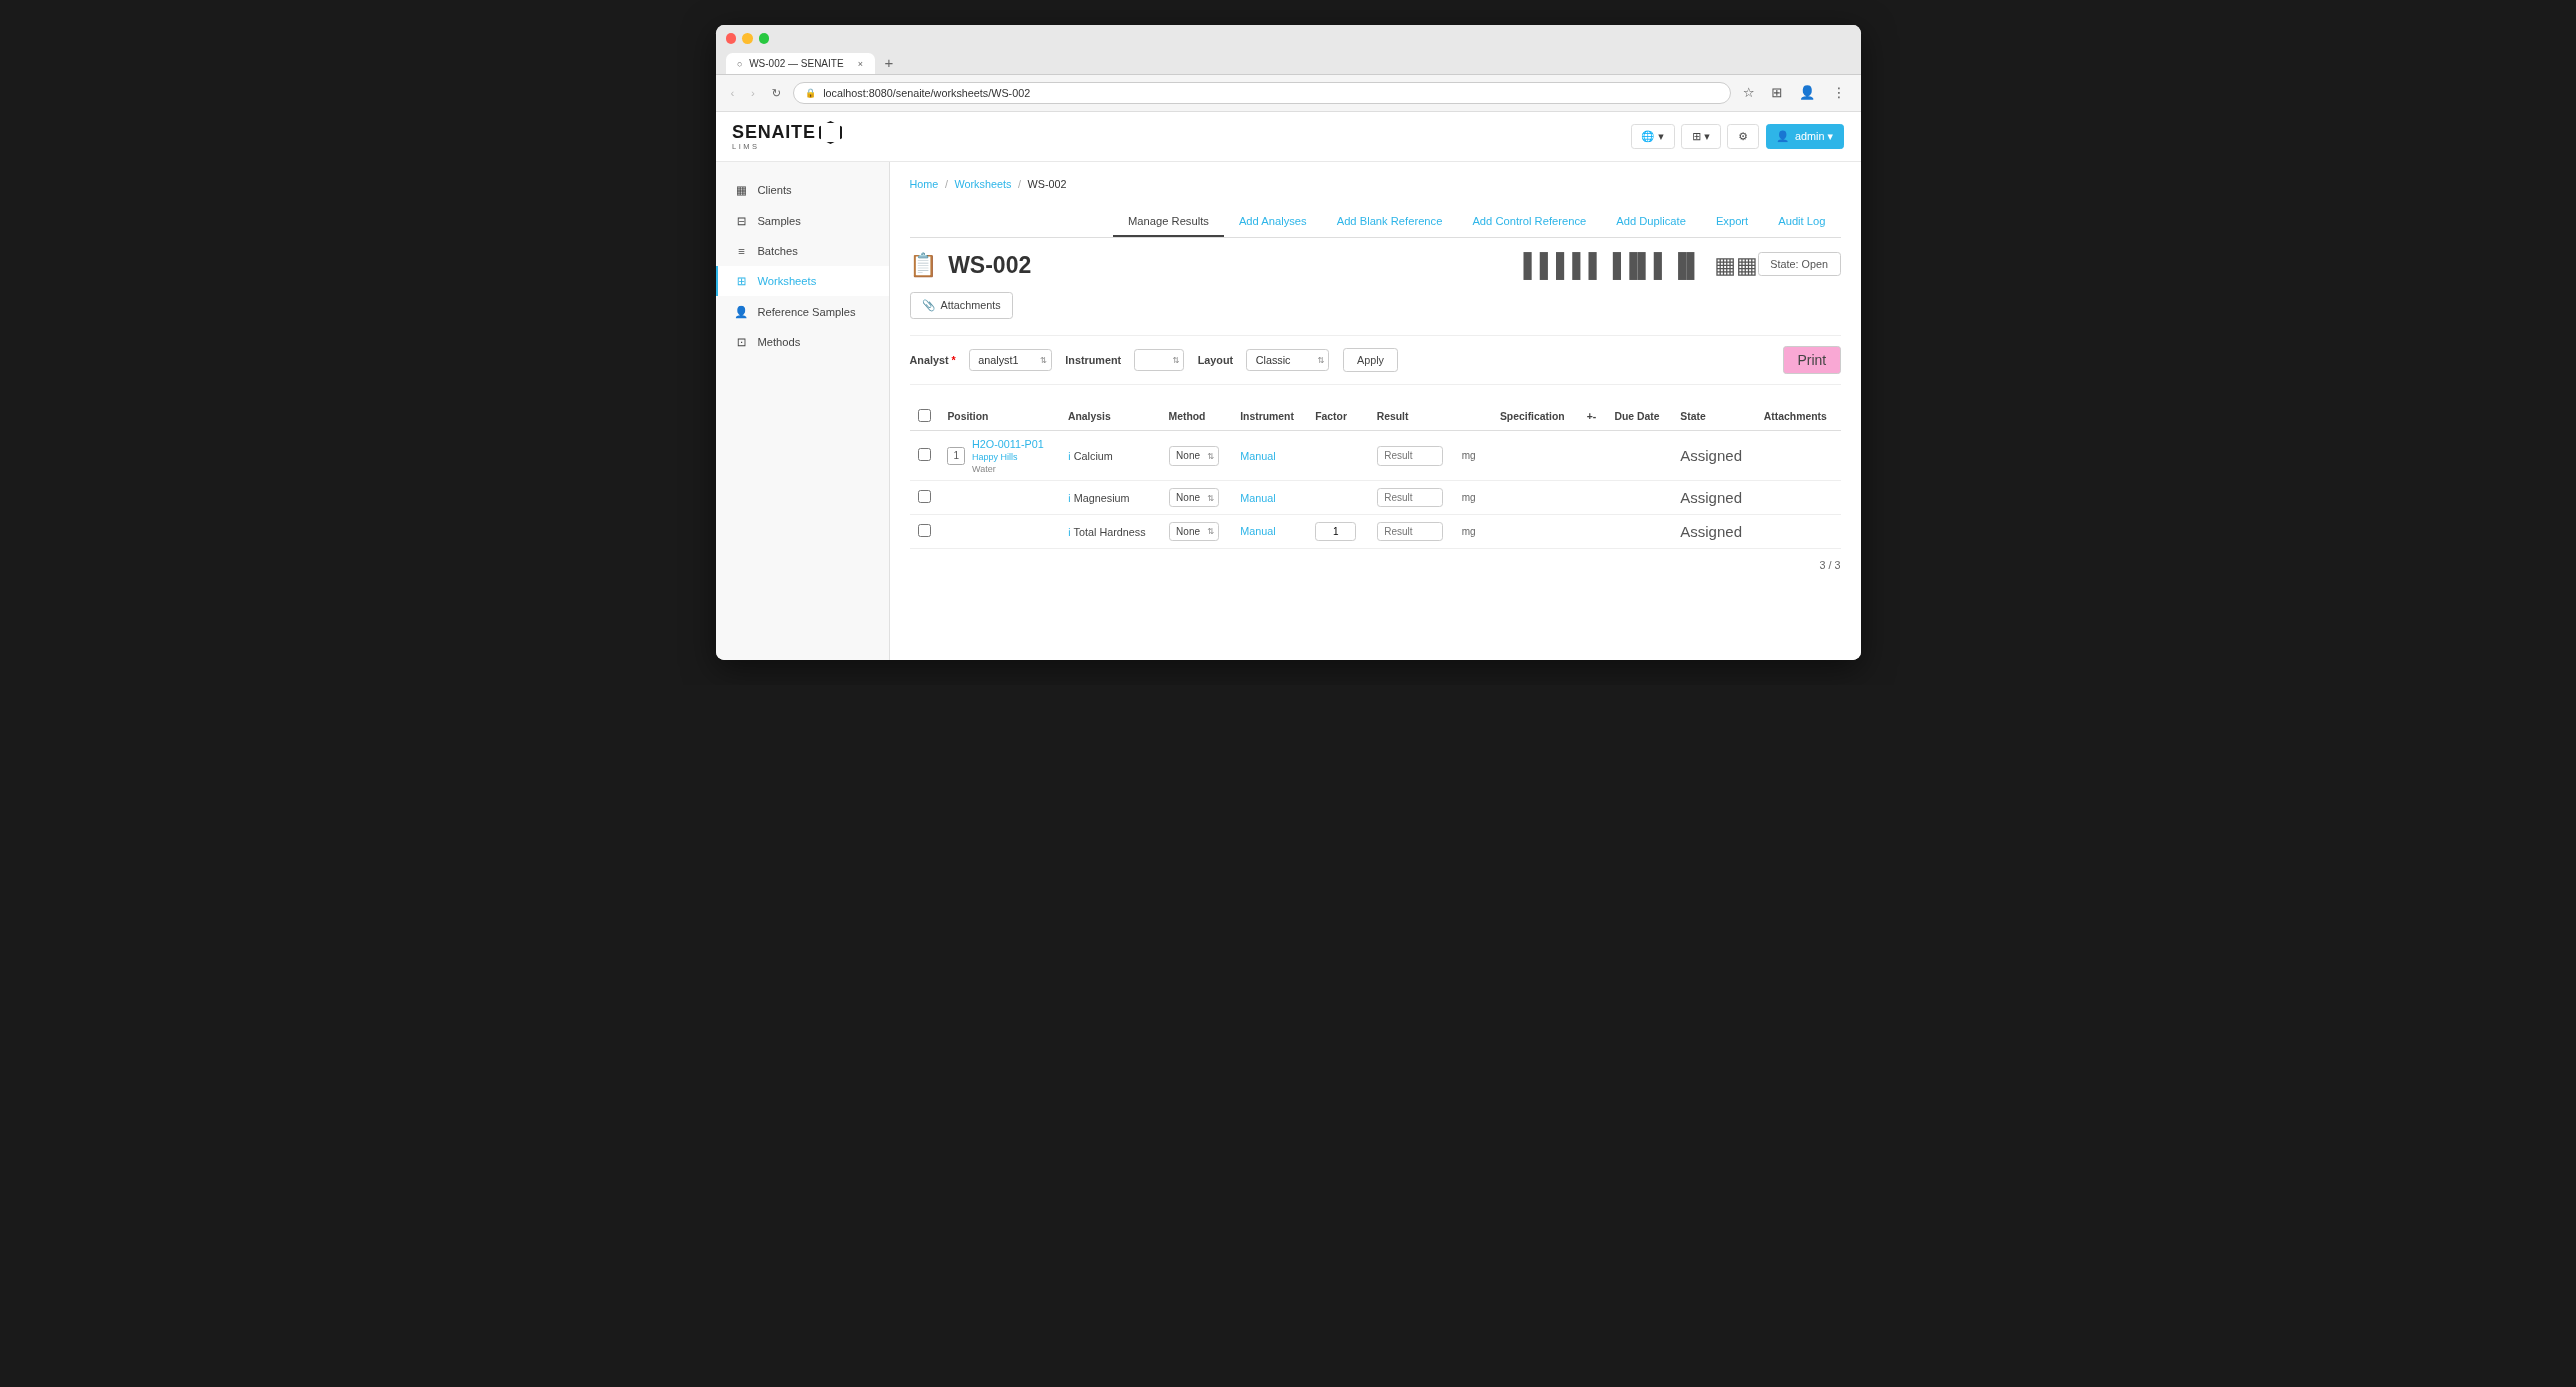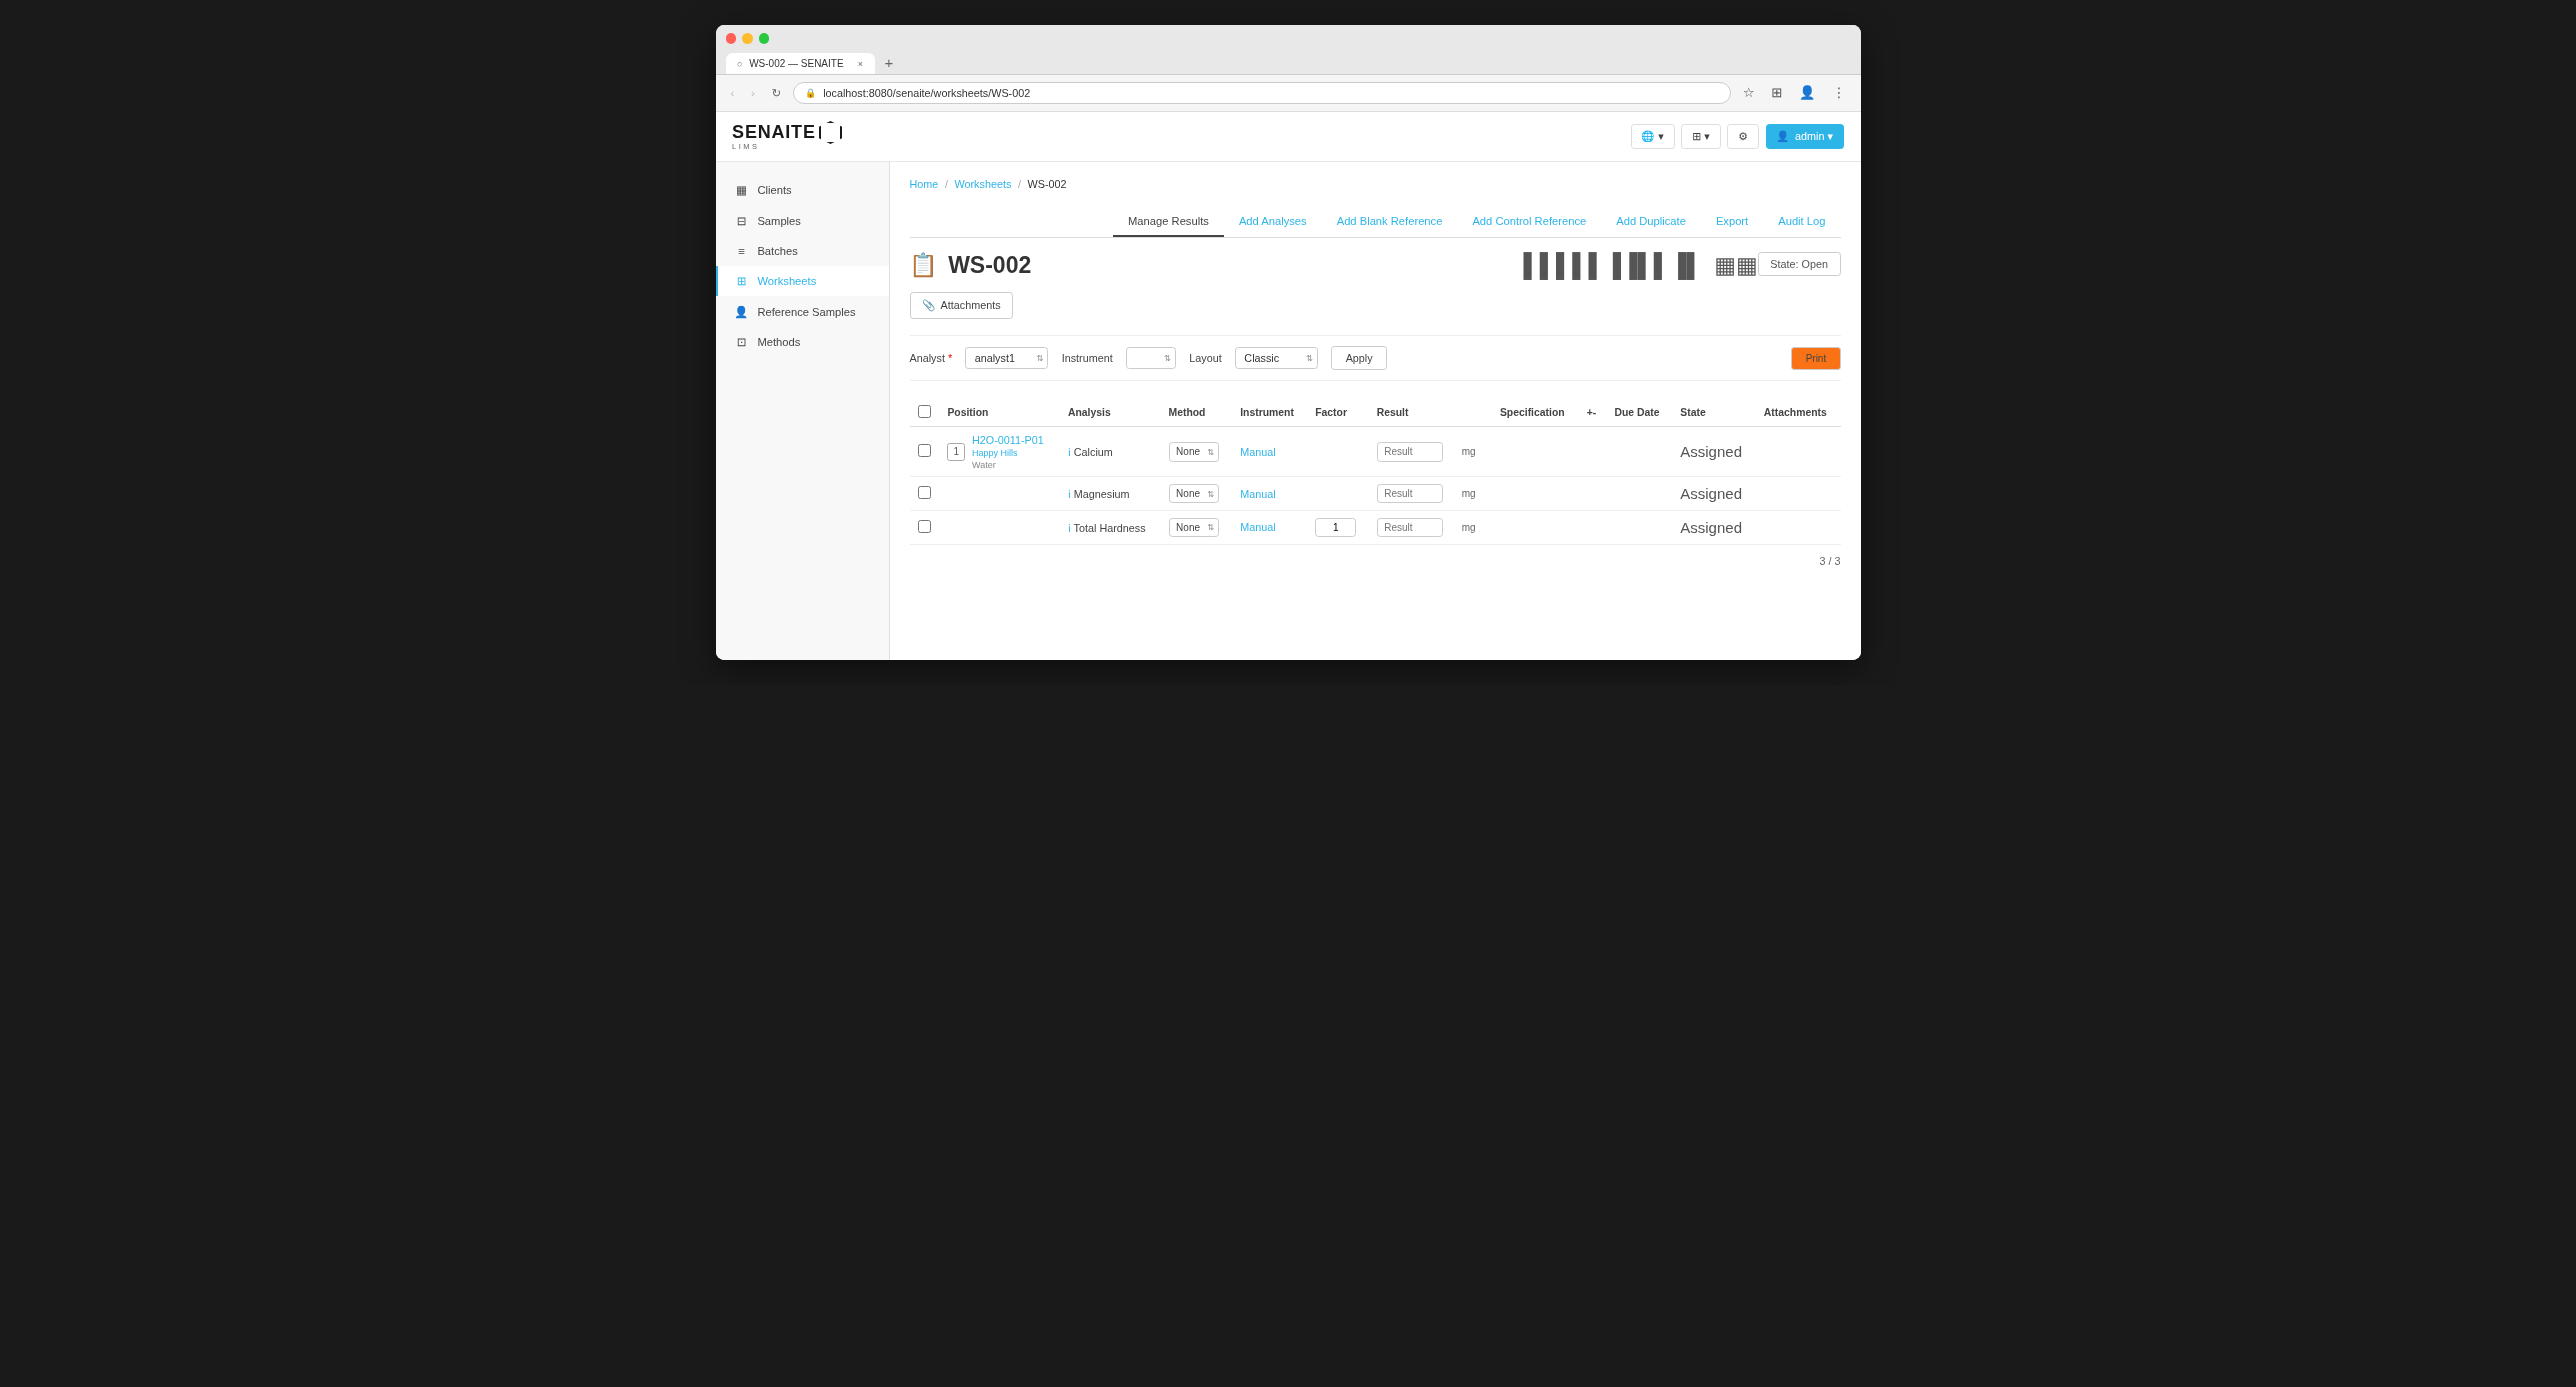--- a/index.html
+++ b/index.html
@@ -239,21 +239,21 @@
     
     .form-row {
       display: flex;
       align-items: center;
       gap: 13.3px;
       padding: 10px 0;
       border-top: 0.8px solid #eee;
       border-bottom: 0.8px solid #eee;
       margin-bottom: 16.6px;
     }
-    .form-label { font-size: 10.8px; color: #444; font-weight: 400; }
+    .form-label { font-size: 10.8px; color: #444; font-weight: 700; }
     .form-label span.required { color: #e00; }
     .form-select {
       border: 0.8px solid #ccc;
       border-radius: 3.3px;
       padding: 4.1px 23px 4.1px 8.3px;
       font-size: 10.8px;
       background: #fff;
       appearance: none;
       cursor: pointer;
       color: #333;
@@ -263,25 +263,25 @@
       background: #fff;
       border: 0.8px solid #ccc;
       border-radius: 3.3px;
       padding: 5px 13.3px;
       font-size: 10.8px;
       cursor: pointer;
       color: #444;
     }
     .print-btn {
       margin-left: auto;
-      background: #f97316;
+      background: #f9a8d4;
       border: 0.8px solid #ccc;
       border-radius: 3.3px;
       padding: 5px 13.3px;
-      font-size: 10px;
+      font-size: 14px;
       cursor: pointer;
       color: #444;
     }
 
     
     .results-table {
       width: 100%;
       border-collapse: collapse;
       font-size: 10.8px;
     }

